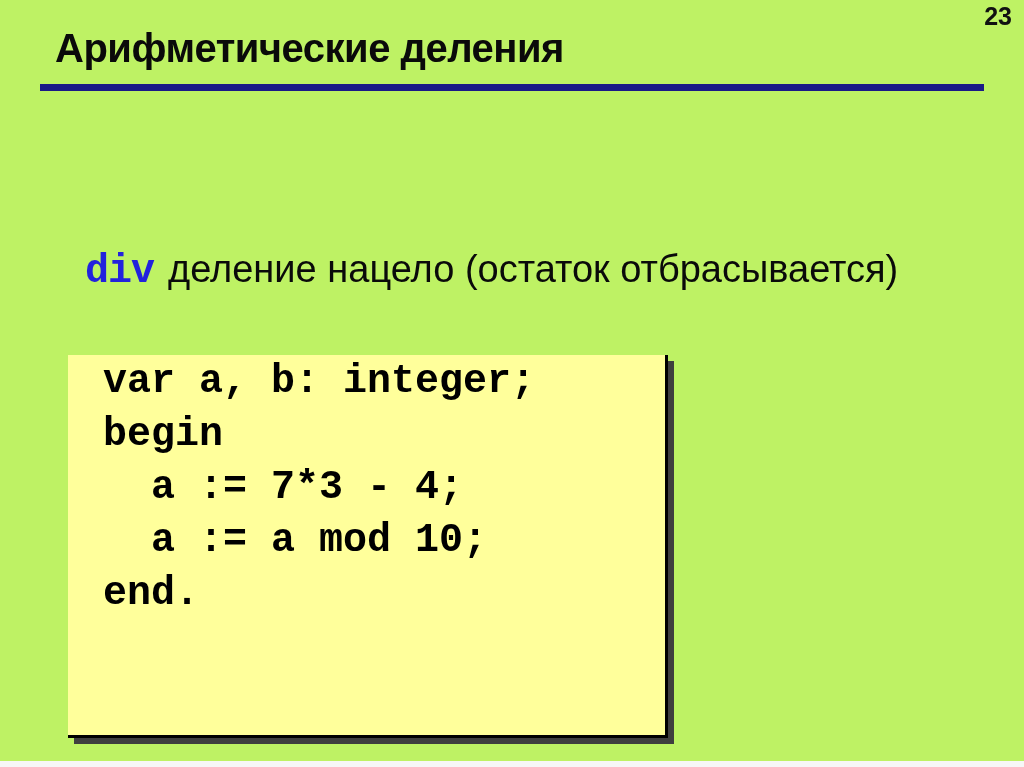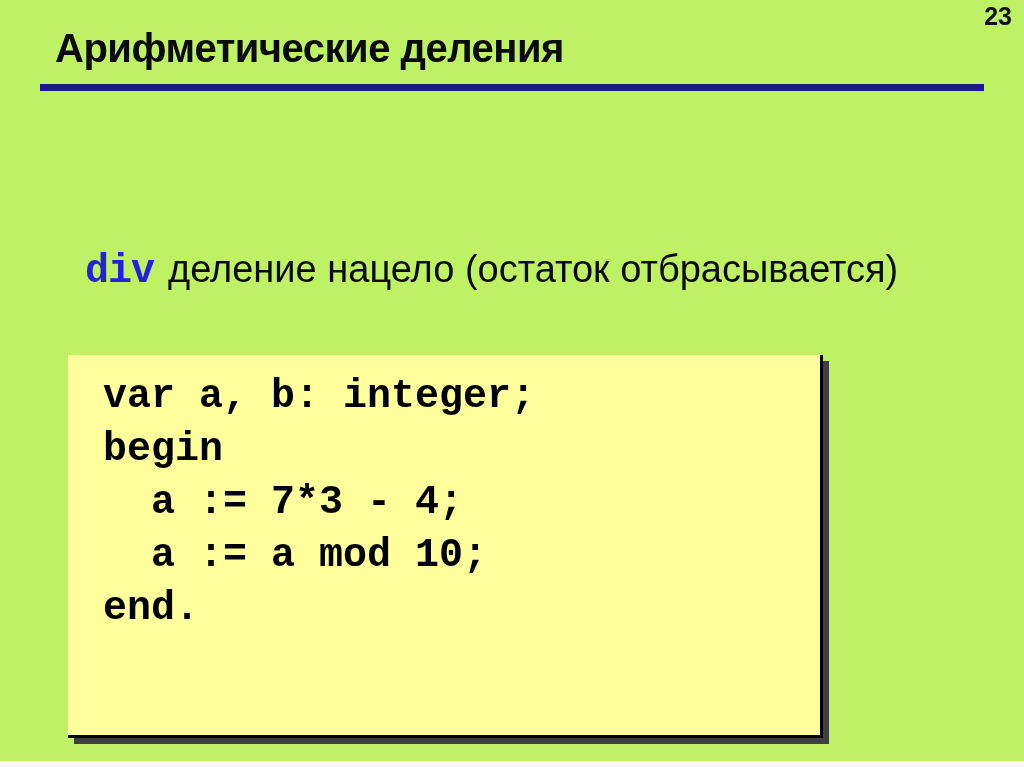--- a/index.html
+++ b/index.html
@@ -63,28 +63,28 @@
     color: #0a0a0a;
   }
   .row1 { top: 103px; }
   .row2 { top: 165px; }
   .row3 { top: 227px; margin-top: 17px; }
   .row4 { top: 289px; }
   .code-box {
     position: absolute;
     left: 68px;
     top: 355px;
-    width: 755px;
+    width: 600px;
     height: 383px;
     box-sizing: border-box;
     background: var(--code-bg, #ffff9b);
     border-right: 3px solid #000;
     border-bottom: 3px solid #000;
     box-shadow: 6px 6px 0 var(--code-shadow, #3f3f3f);
-    padding: 15px 0 0 35px;
+    padding: 0 0 0 35px;
   }
   .code-line {
     font-family: "Liberation Mono", "DejaVu Sans Mono", monospace;
     font-weight: bold;
     font-size: 40px;
     line-height: 53px;
     color: #000;
     white-space: pre;
   }
   .bottom-edge {

